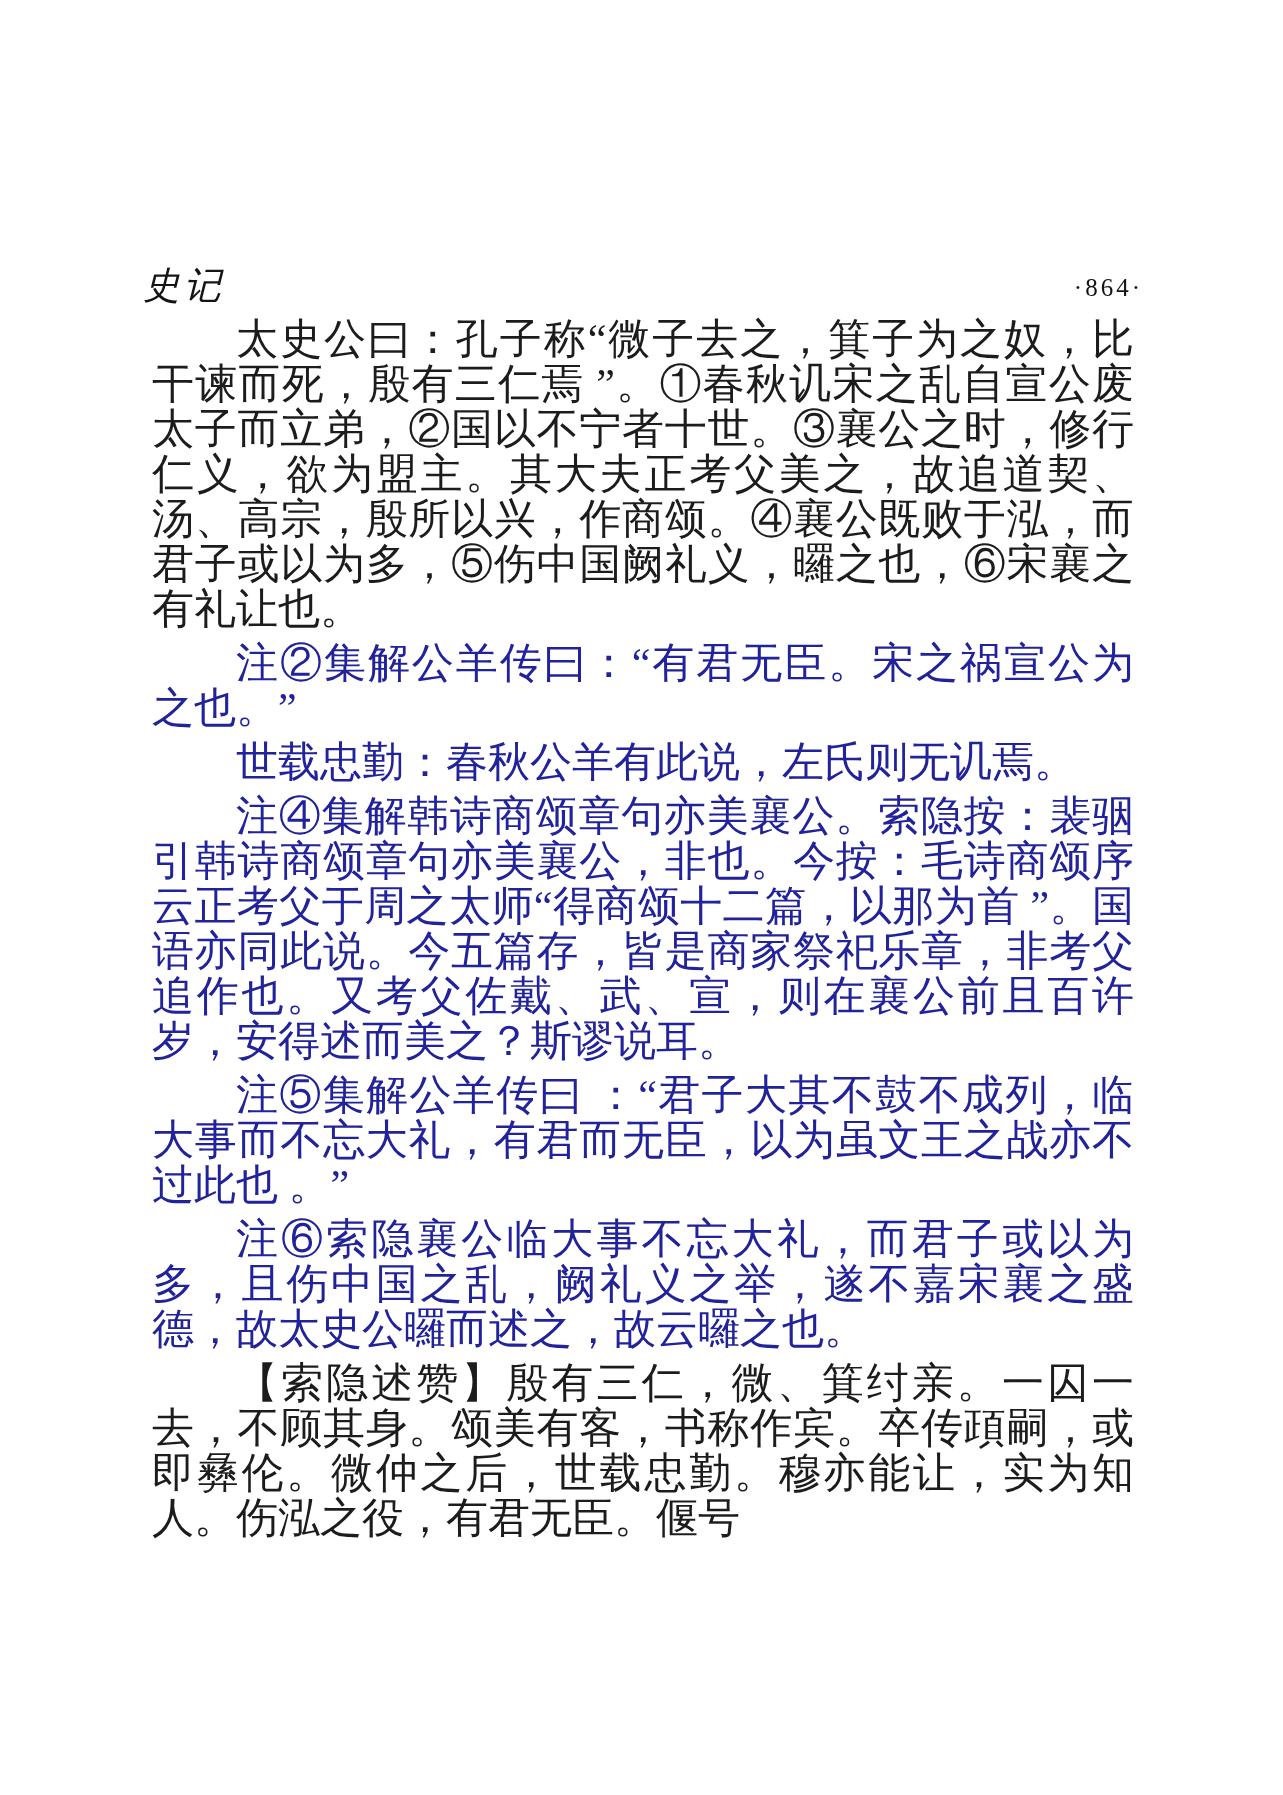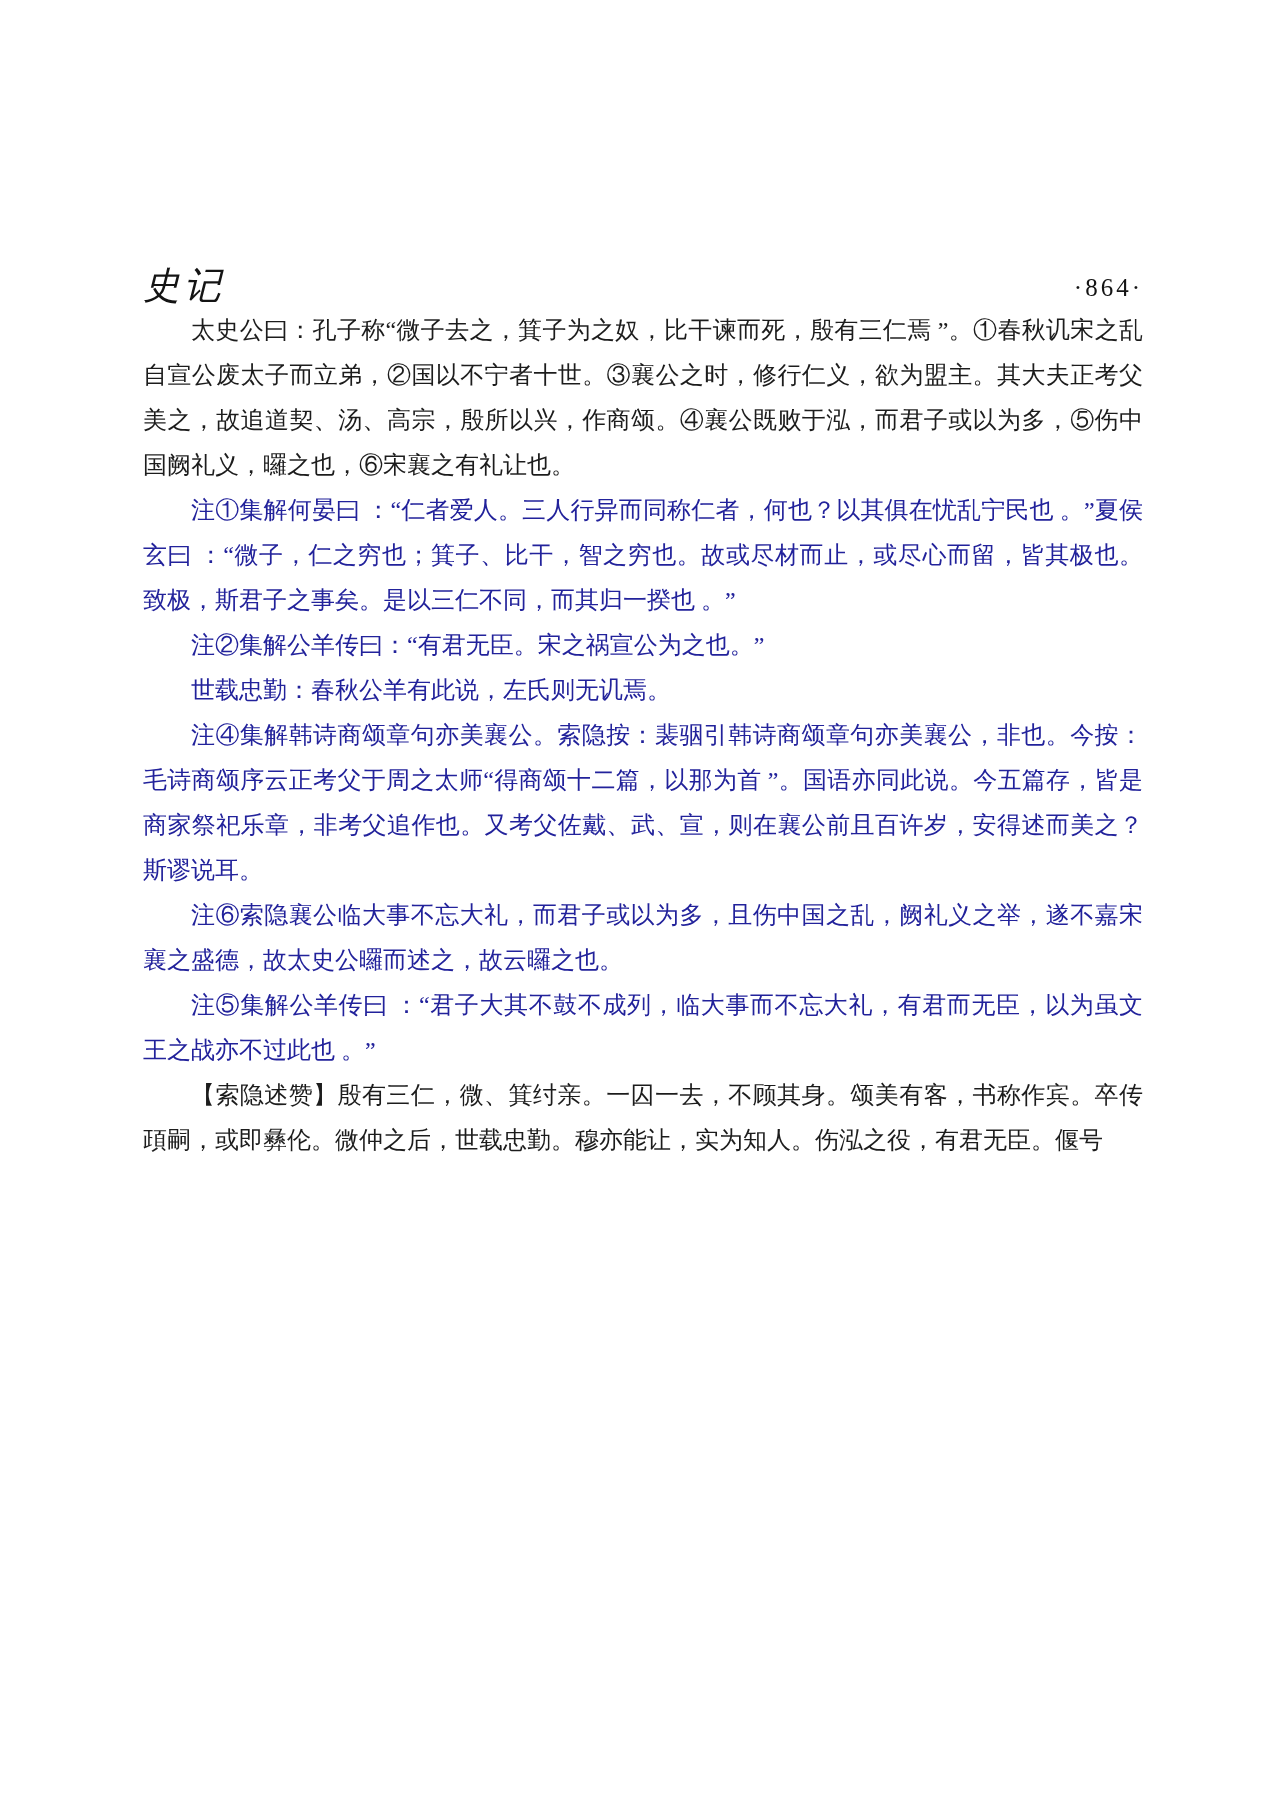--- a/index.html
+++ b/index.html
@@ -31,22 +31,22 @@
     font-style:italic;
     letter-spacing:4px;
   }
   .page-num {
     font-size:25px;
     line-height:40px;
     color:#141414;
     letter-spacing:3px;
   }
   .body-text p {
-    margin:0;
-    font-size:24px;
+    margin:9px;
+    font-size:42px;
     line-height:45px;
     text-align:justify;
     text-indent:2em;
     letter-spacing:0;
   }
   .p-main { color:#1c1c1c; }
   .p-note { color:#22229b; }
   .p-taishigong { margin-top:56px; }
   .p-note-first { margin-top:30px; }
   .p-shuzan { margin-top:28px; }
@@ -58,29 +58,28 @@
   <div class="content">
 
     <div class="header-row">
       <span class="book-title">史记</span>
       <span class="page-num">·864·</span>
     </div>
 
     <div class="body-text">
       <p class="p-main p-taishigong">太史公曰：孔子称“微子去之，箕子为之奴，比干谏而死，殷有三仁焉 ”。①春秋讥宋之乱自宣公废太子而立弟，②国以不宁者十世。③襄公之时，修行仁义，欲为盟主。其大夫正考父美之，故追道契、汤、高宗，殷所以兴，作商颂。④襄公既败于泓，而君子或以为多，⑤伤中国阙礼义，曪之也，⑥宋襄之有礼让也。</p>
 
-      <p class="p-note p-note-first">注①集解何晏曰 ：“仁者爱人。三人行异而同称仁者，何也？以其俱在忧乱宁民也 。”夏侯玄曰 ：“微子，仁之穷也；箕子、比干，智之穷也。故或尽材而止，或尽心而留，皆其极也。致极，斯君子之事矣。是以三仁不同，而其归一揆也 。”</p>
 
       <p class="p-note">注②集解公羊传曰：“有君无臣。宋之祸宣公为之也。”</p>
 
       <p class="p-note">世载忠勤：春秋公羊有此说，左氏则无讥焉。</p>
 
       <p class="p-note">注④集解韩诗商颂章句亦美襄公。索隐按：裴骃引韩诗商颂章句亦美襄公，非也。今按：毛诗商颂序云正考父于周之太师“得商颂十二篇，以那为首 ”。国语亦同此说。今五篇存，皆是商家祭祀乐章，非考父追作也。又考父佐戴、武、宣，则在襄公前且百许岁，安得述而美之？斯谬说耳。</p>
 
+      <p class="p-note">注⑤集解公羊传曰 ：“君子大其不鼓不成列，临大事而不忘大礼，有君而无臣，以为虽文王之战亦不过此也 。”</p>
+
       <p class="p-note">注⑥索隐襄公临大事不忘大礼，而君子或以为多，且伤中国之乱，阙礼义之举，遂不嘉宋襄之盛德，故太史公曪而述之，故云曪之也。</p>
-
-      <p class="p-note">注⑤集解公羊传曰 ：“君子大其不鼓不成列，临大事而不忘大礼，有君而无臣，以为虽文王之战亦不过此也 。”</p>
 
       <p class="p-main p-shuzan">【索隐述赞】殷有三仁，微、箕纣亲。一囚一去，不顾其身。颂美有客，书称作宾。卒传頙嗣，或即彝伦。微仲之后，世载忠勤。穆亦能让，实为知人。伤泓之役，有君无臣。偃号</p>
     </div>
 
   </div>
 </div>
 
 </body></html>

